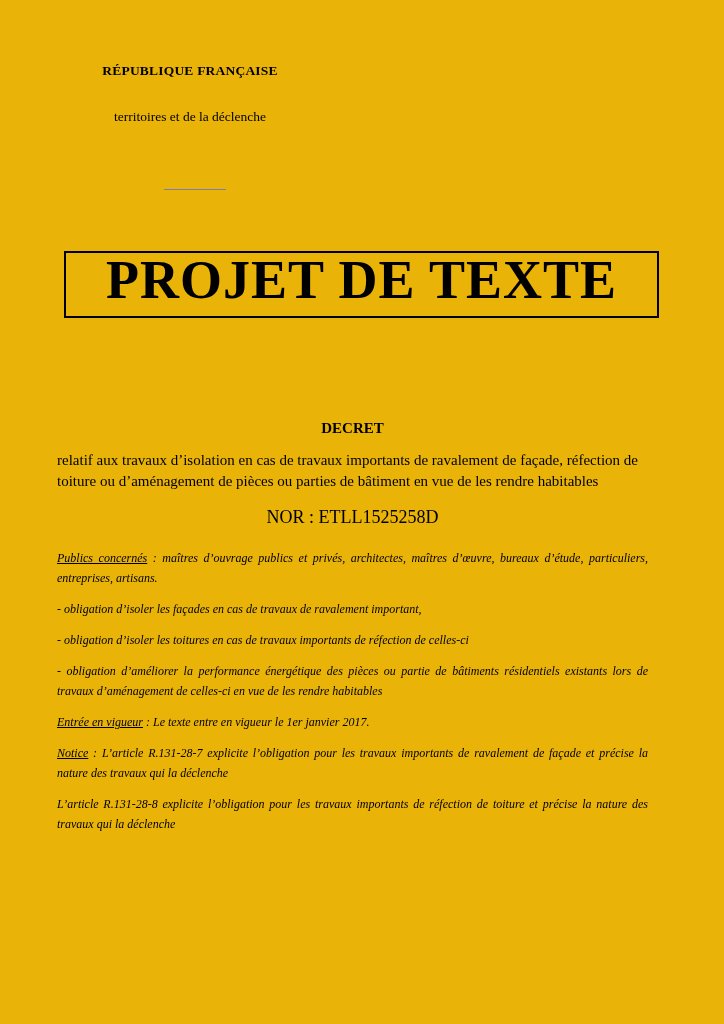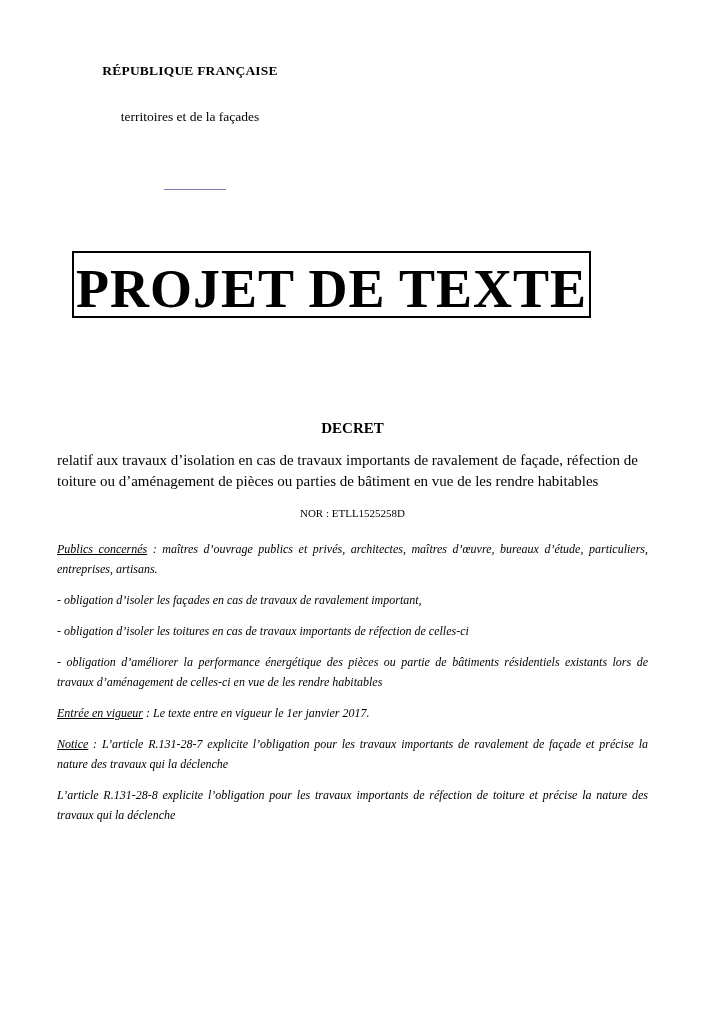--- a/index.html
+++ b/index.html
@@ -3,21 +3,21 @@
 <meta charset="utf-8">
 <title>Projet de texte</title>
 <style>
   * { margin: 0; padding: 0; box-sizing: border-box; }
   html, body { background: #e8e8e8; }
   .page {
     position: relative;
     width: 724px;
     height: 1024px;
     margin: 0 auto;
-    background: #ffffff;
+    background: #eab308;
     color: #000000;
     font-family: "Liberation Serif", "DejaVu Serif", serif;
     overflow: hidden;
   }
   .header-block {
     position: absolute;
     top: 63px;
     left: 70px;
     width: 240px;
     text-align: center;
@@ -35,26 +35,26 @@
   .divider-rule {
     position: absolute;
     top: 189px;
     left: 164px;
     width: 62px;
     border-top: 1.5px solid #7d7db3;
   }
   .title-box {
     position: absolute;
     top: 251px;
-    left: 72px;
-    width: 519px;
+    left: 64px;
+    width: 595px;
     height: 67px;
     border: 2px solid #000000;
     display: flex;
-    align-items: flex-end;
+    align-items: flex-start;
     justify-content: center;
   }
   .document-title {
     font-size: 54px;
     font-weight: bold;
     letter-spacing: 1px;
     white-space: nowrap;
     line-height: 1;
   }
   .content {
@@ -70,21 +70,21 @@
     margin-bottom: 13px;
   }
   .decree-subject {
     font-weight: normal;
     font-size: 15px;
     line-height: 21px;
     margin-bottom: 15px;
   }
   .nor-number {
     text-align: center;
-    font-size: 11px;
+    font-size: 18px;
     margin-bottom: 20px;
   }
   .body-par {
     font-style: italic;
     font-size: 12px;
     line-height: 20px;
     text-align: justify;
     margin-bottom: 11px;
   }
   .body-par .u {
@@ -92,21 +92,21 @@
   }
 </style>
 </head>
 <body>
 
 <div class="page">
 
   <div class="header-block">
     <div class="republic">RÉPUBLIQUE FRANÇAISE</div>
     <div class="ministry">
-      <div>territoires et de la façades</div>
+      <div>territoires et de la déclenche</div>
     </div>
   </div>
 
   <div class="divider-rule"></div>
 
   <div class="title-box">
     <div class="document-title">PROJET DE TEXTE</div>
   </div>
 
   <div class="content">

